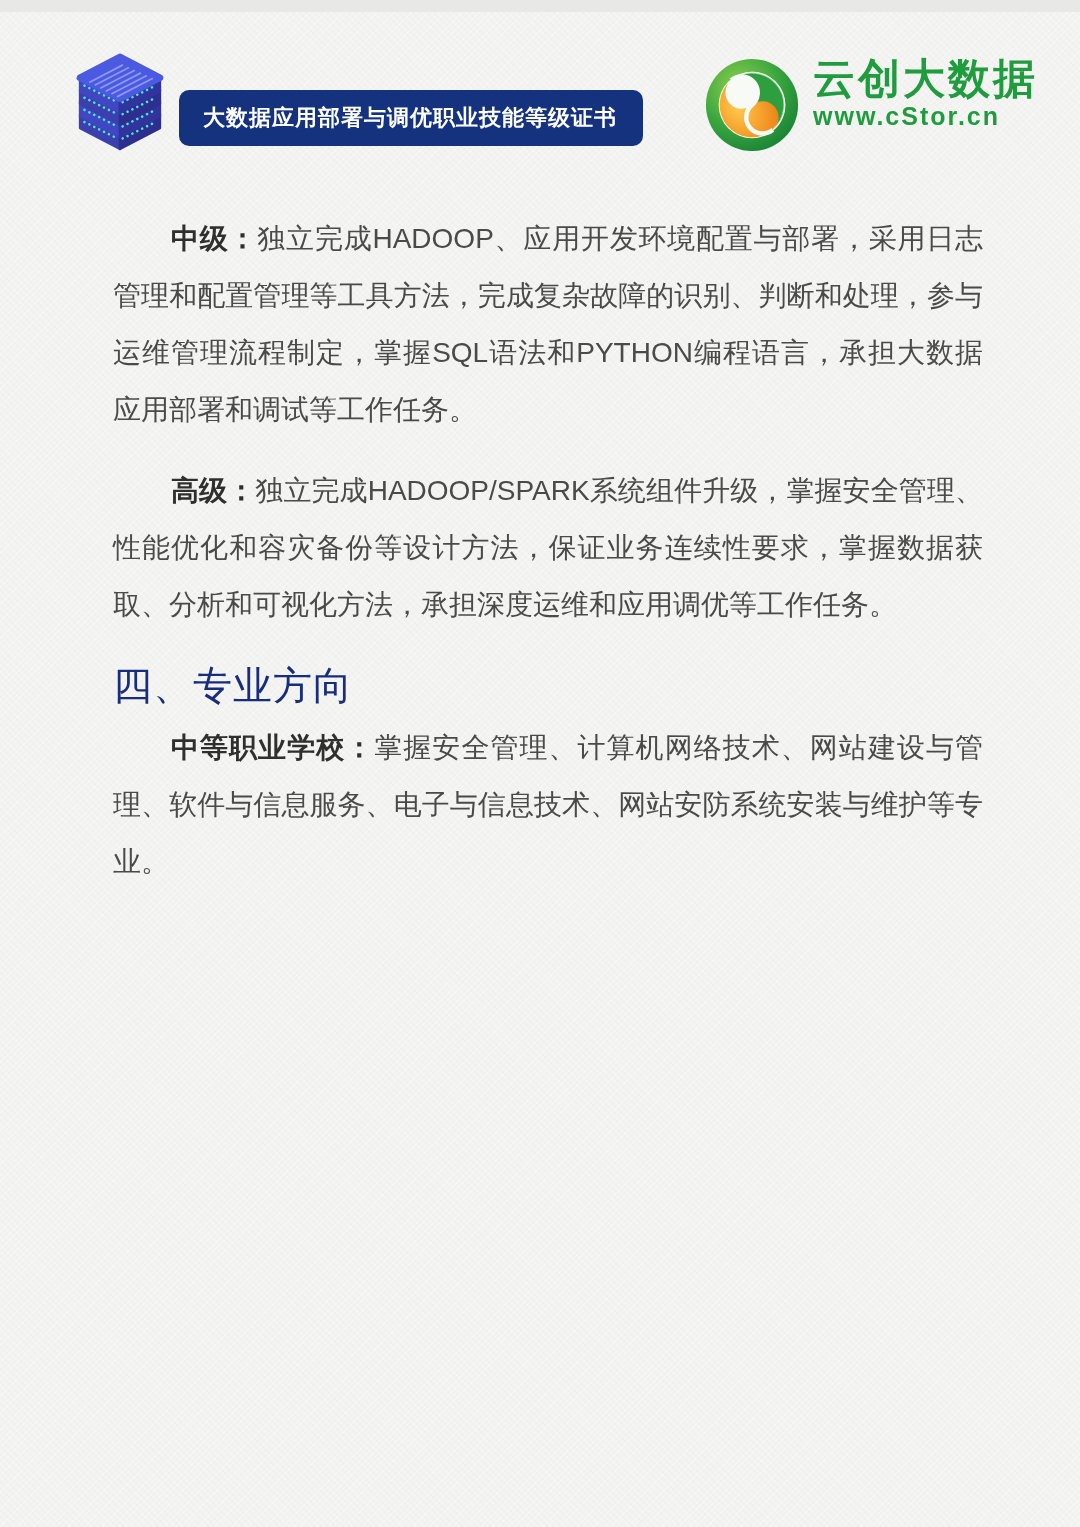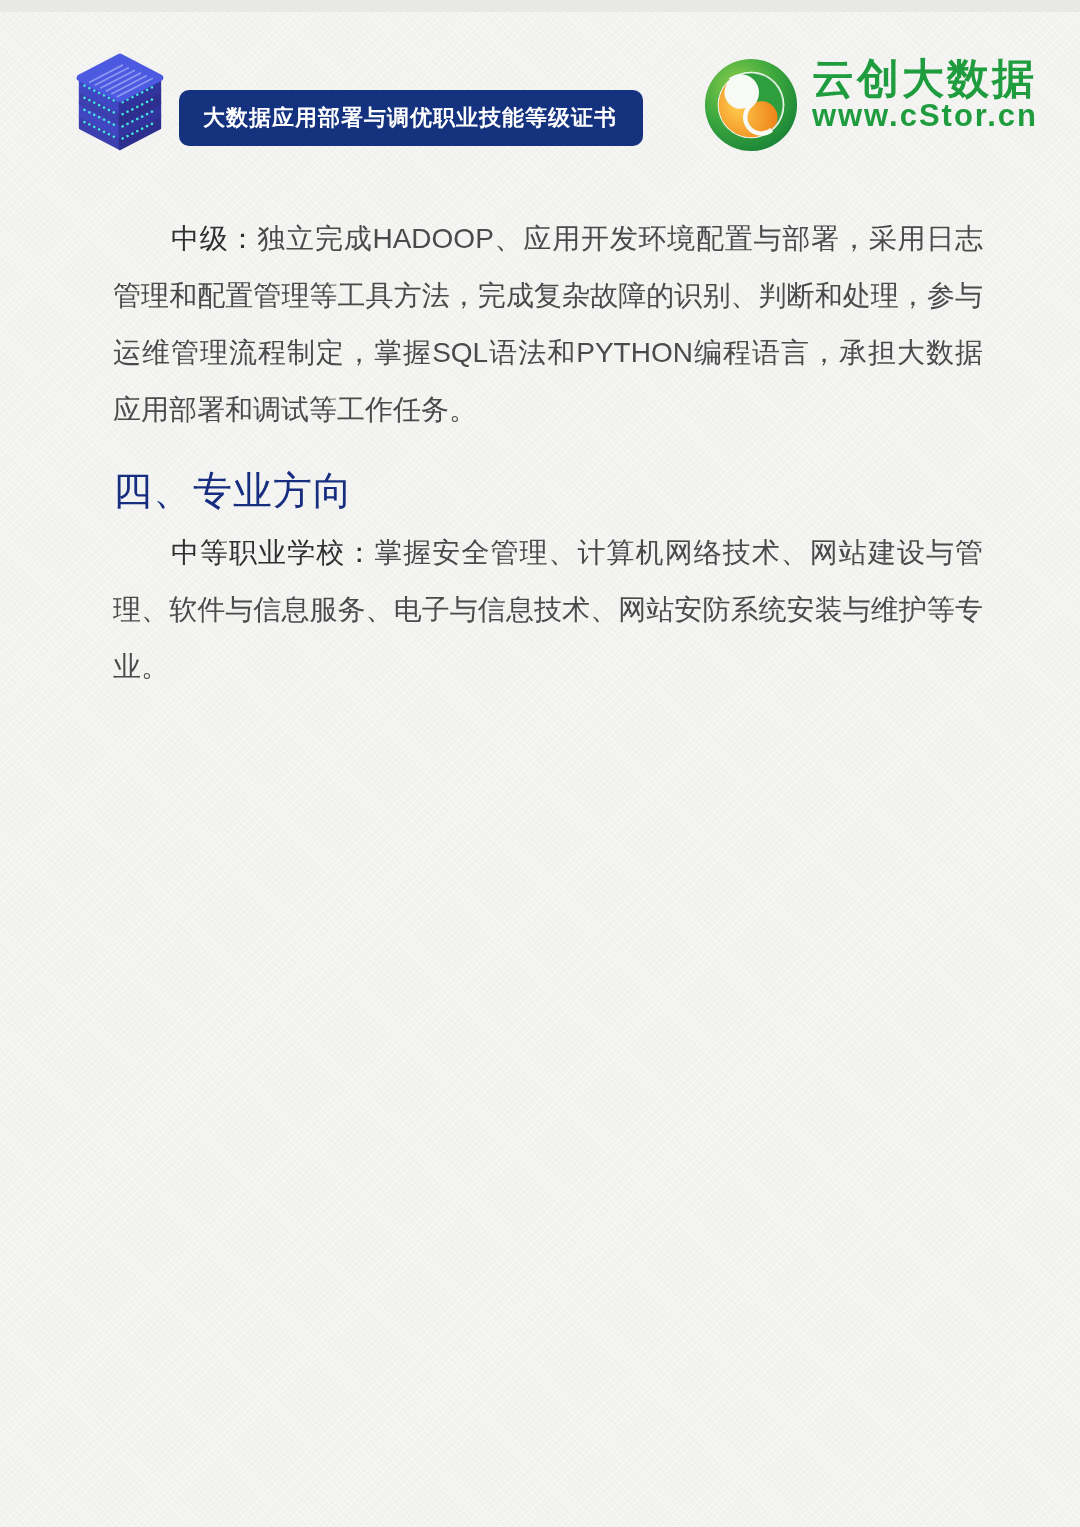--- a/index.html
+++ b/index.html
@@ -40,34 +40,34 @@
   .logo-group {
     position: absolute;
     right: 42px;
     top: 44px;
     display: flex;
     align-items: flex-start;
   }
   .logo-mark { flex: 0 0 auto; }
   .logo-text { margin-left: 12px; color: #1f9c3e; }
   .logo-name { font-size: 42px; font-weight: bold; letter-spacing: 3px; line-height: 46px; }
-  .logo-url  { font-size: 31px; font-weight: bold; letter-spacing: 2px; line-height: 28px; }
+  .logo-url  { font-size: 25px; font-weight: bold; letter-spacing: 2px; line-height: 28px; }
 
   
   .content { padding: 26px 97px 0 97px; }
 
   .para {
     font-size: 28px;
     line-height: 57px;
     color: #4a4a4a;
     text-align: justify;
     text-indent: 58px;
     margin-bottom: 24px;
   }
-  .para .lead { font-weight: normal; color: #2f2f2f; }
+  .para .lead { font-weight: bold; color: #2f2f2f; }
 
   .section-heading {
     font-size: 39px;
     font-weight: 400;
     color: #172e80;
     line-height: 50px;
     margin: 28px 0 8px 0;
     letter-spacing: 1px;
   }
 </style>
@@ -150,20 +150,23 @@
       </div>
     </div>
   </div>
 
   <div class="content">
 
     <p class="para">
       <span class="lead">中级：</span><span>独立完成HADOOP、应用开发环境配置与部署，采用日志管理和配置管理等工具方法，完成复杂故障的识别、判断和处理，参与运维管理流程制定，掌握SQL语法和PYTHON编程语言，承担大数据应用部署和调试等工作任务。</span>
     </p>
 
+    <p class="para">
+      <span class="lead">高级：</span><span>独立完成HADOOP/SPARK系统组件升级，掌握安全管理、性能优化和容灾备份等设计方法，保证业务连续性要求，掌握数据获取、分析和可视化方法，承担深度运维和应用调优等工作任务。</span>
+    </p>
 
     <h2 class="section-heading">四、专业方向</h2>
 
     <p class="para">
       <span class="lead">中等职业学校：</span><span>掌握安全管理、计算机网络技术、网站建设与管理、软件与信息服务、电子与信息技术、网站安防系统安装与维护等专业。</span>
     </p>
 
 
 
   </div>

